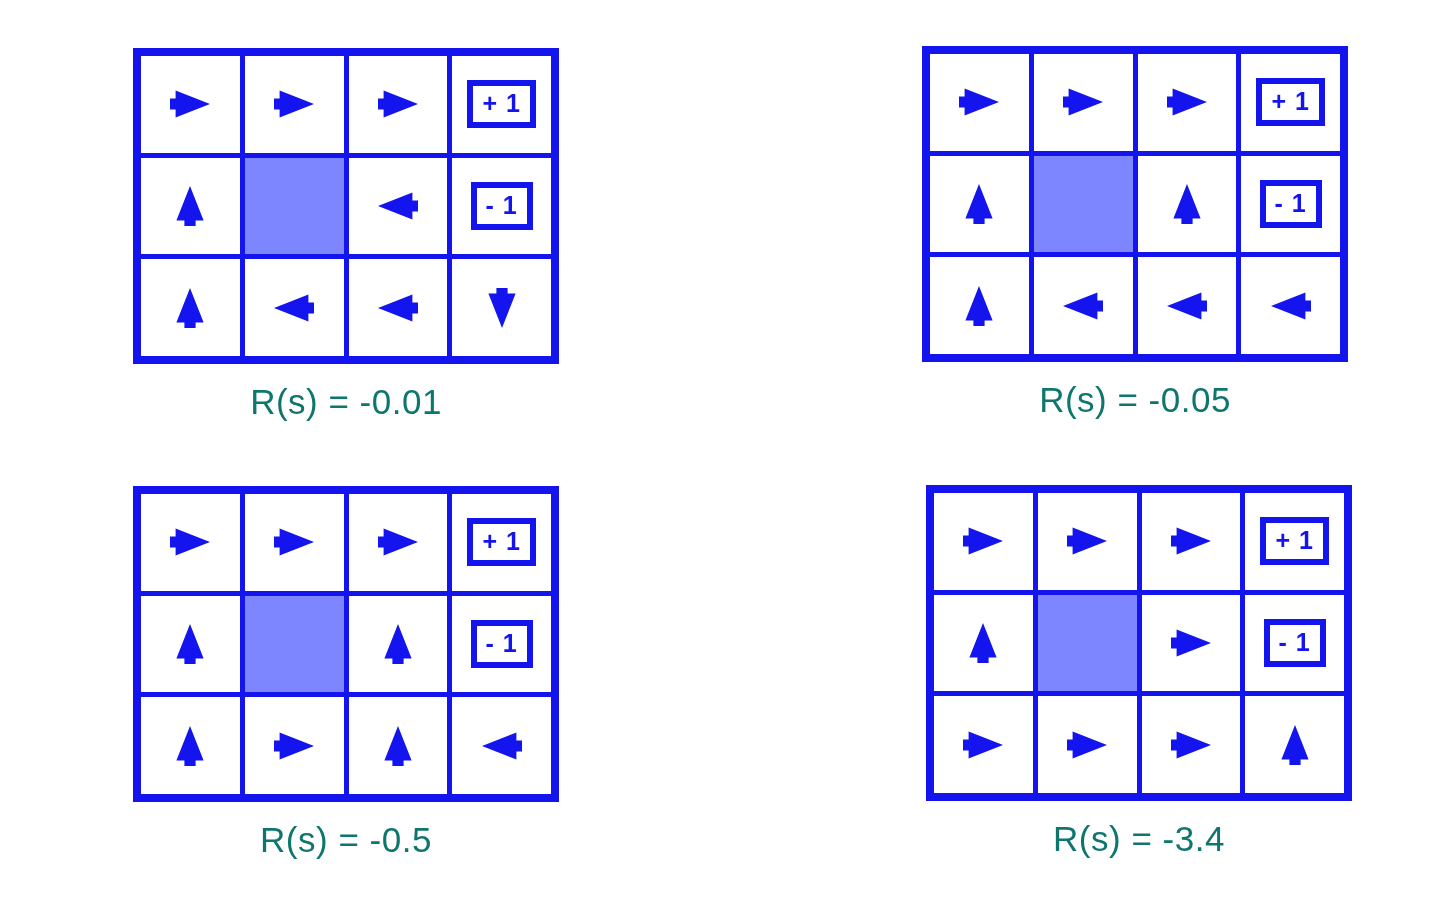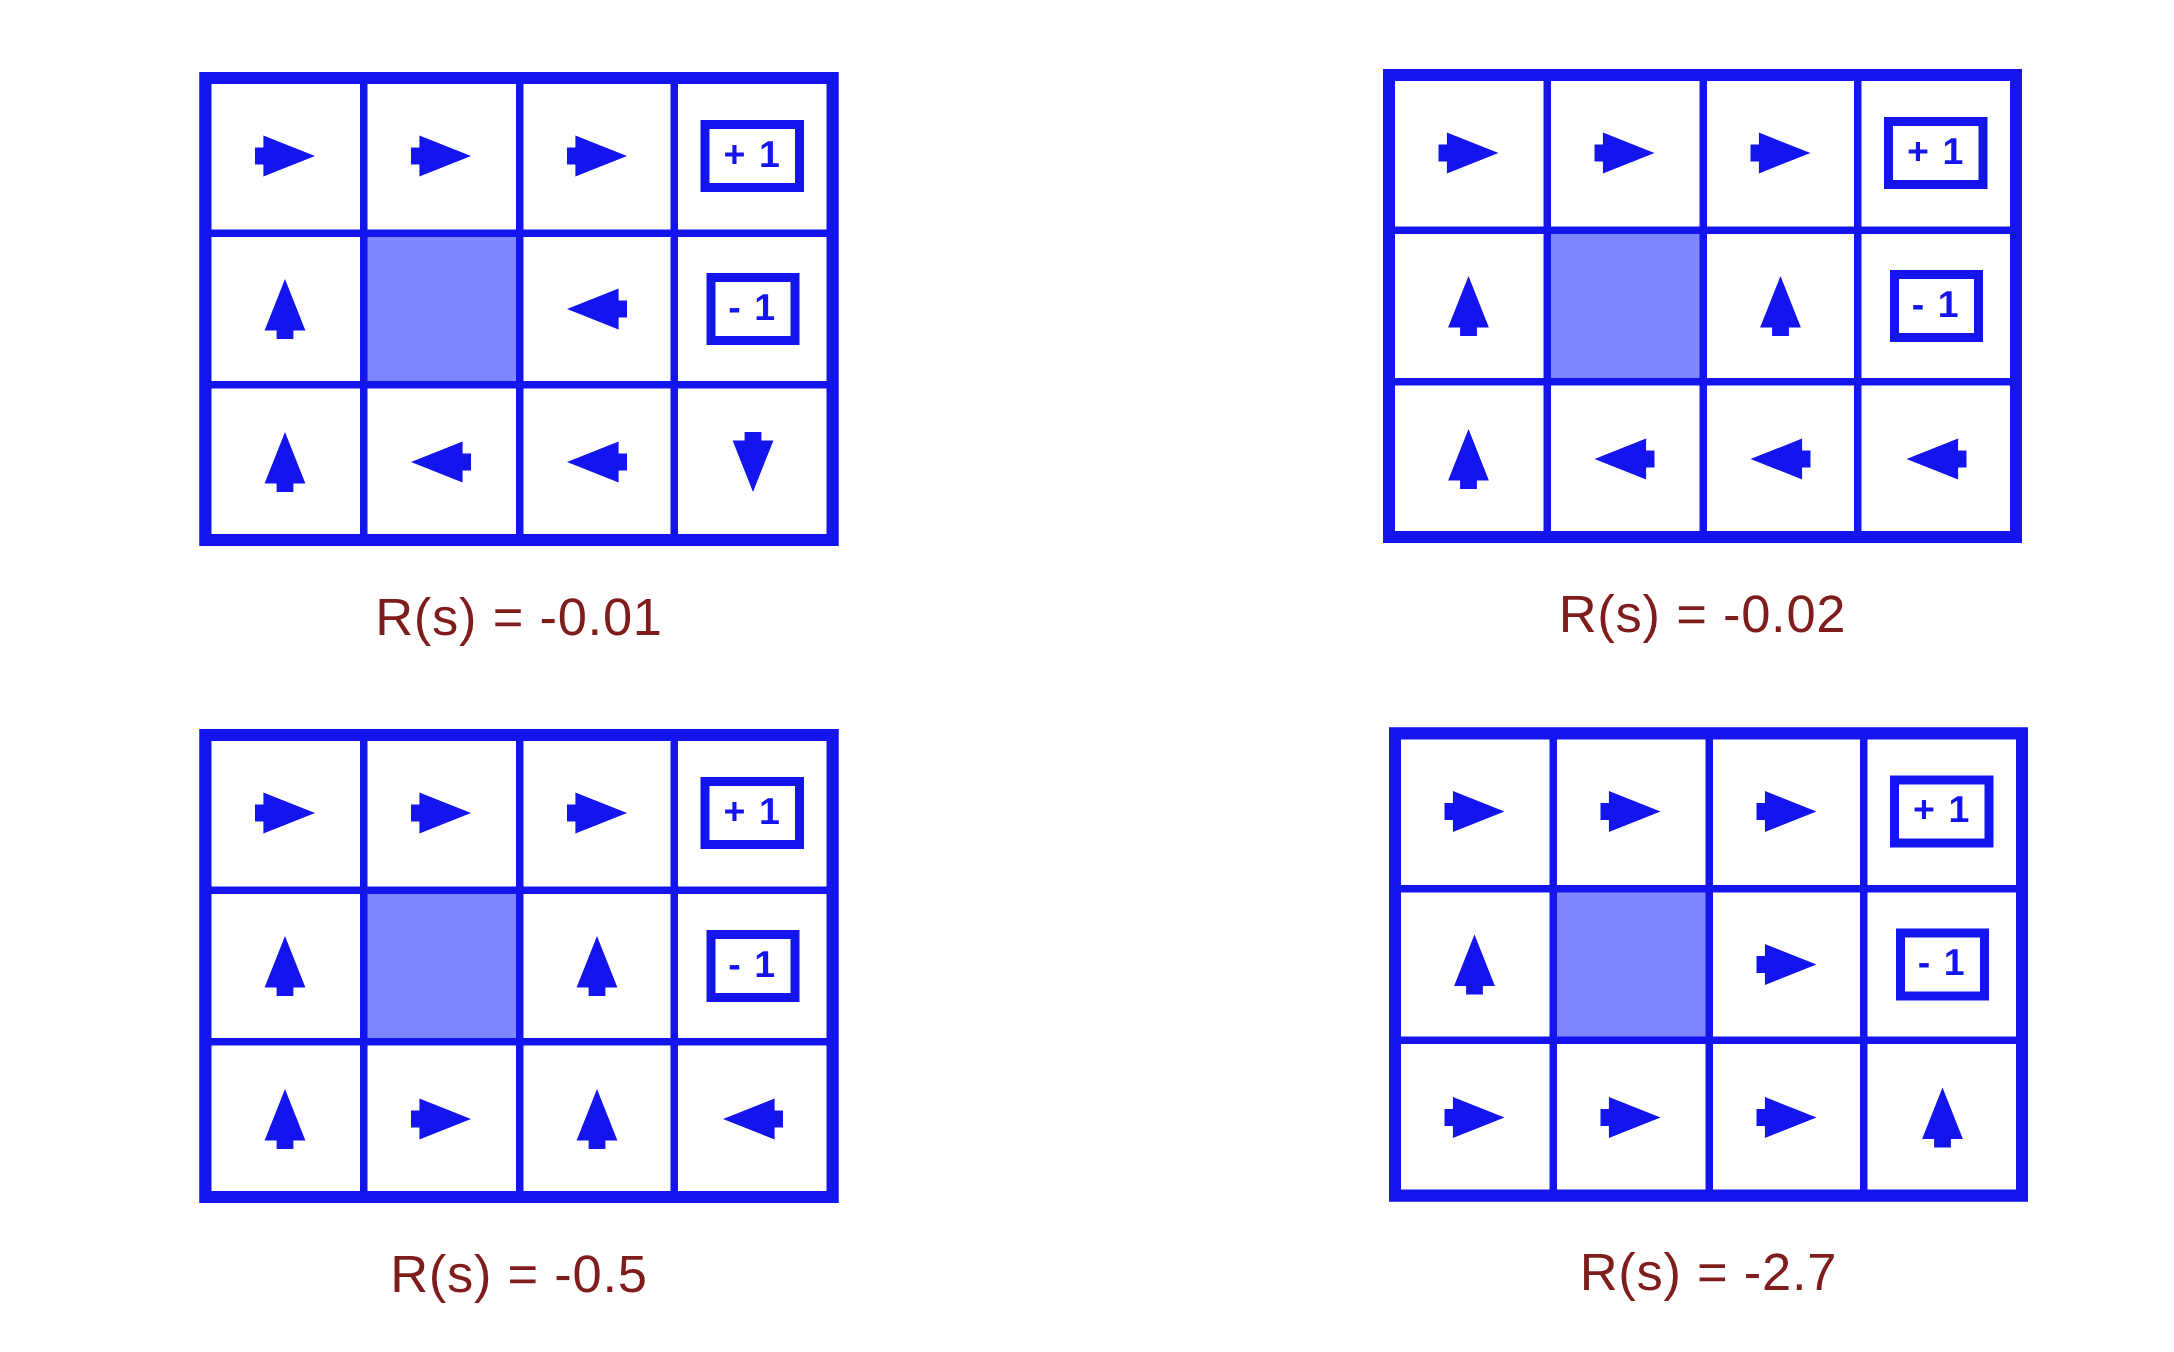--- a/index.html
+++ b/index.html
@@ -73,24 +73,24 @@
     font-weight: bold;
     font-size: 25px;
     line-height: 1;
     letter-spacing: 1px;
     padding: 5px 9px 6px 9px;
     white-space: nowrap;
     display: inline-block;
   }
 
   .caption {
-    margin-top: 28px;
+    margin-top: 18px;
     font-family: "Liberation Sans", sans-serif;
     font-size: 35px;
-    color: #7f1d1d;
+    color: #0f766e;
     letter-spacing: 0.5px;
     white-space: nowrap;
   }
 </style>
 </head>
 <body>
 
 <div id="figure">
     <div class="panel panel-0">
       <div class="grid">
@@ -233,21 +233,21 @@
           </span>
         </div>
         <div class="cell">
           <span>
             <svg class="arrow-svg" viewBox="0 0 100 100" width="78" height="40">
               <polygon fill="#1414ee" points="100,36 86,36 86,16 0,50 86,84 86,64 100,64"></polygon>
             </svg>
           </span>
         </div>
       </div>
-      <div class="caption">R(s) = -0.02</div>
+      <div class="caption">R(s) = -0.05</div>
     </div>
     <div class="panel panel-2">
       <div class="grid">
         <div class="cell">
           <span>
             <svg class="arrow-svg" viewBox="0 0 100 100" width="78" height="40">
               <polygon fill="#1414ee" points="0,36 14,36 14,16 100,50 14,84 14,64 0,64"></polygon>
             </svg>
           </span>
         </div>
@@ -383,15 +383,15 @@
           </span>
         </div>
         <div class="cell">
           <span>
             <svg class="arrow-svg" viewBox="0 0 100 100" width="40" height="78">
               <polygon fill="#1414ee" points="36,100 36,86 16,86 50,0 84,86 64,86 64,100"></polygon>
             </svg>
           </span>
         </div>
       </div>
-      <div class="caption">R(s) = -2.7</div>
+      <div class="caption">R(s) = -3.4</div>
     </div>
   </div>
 
 </body></html>

